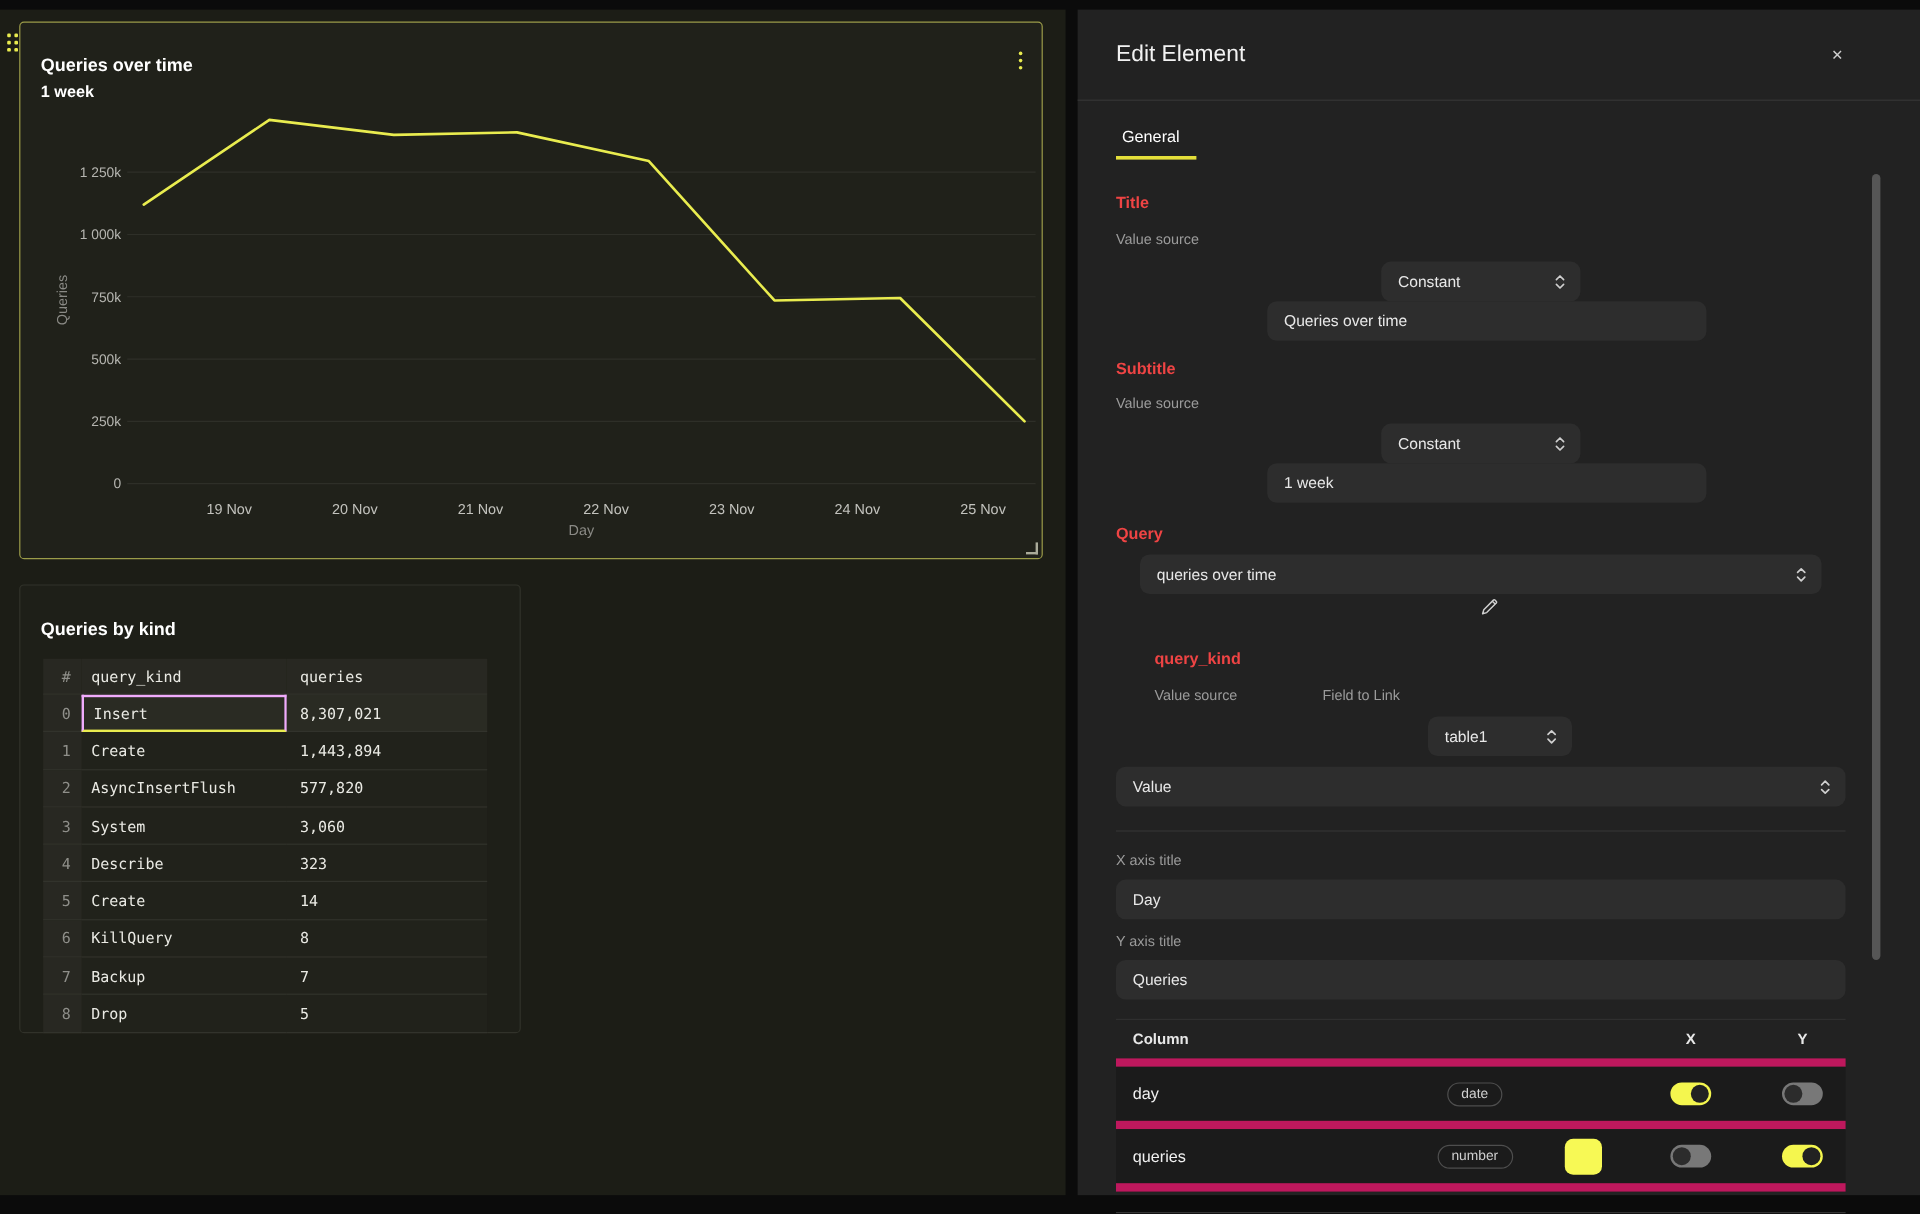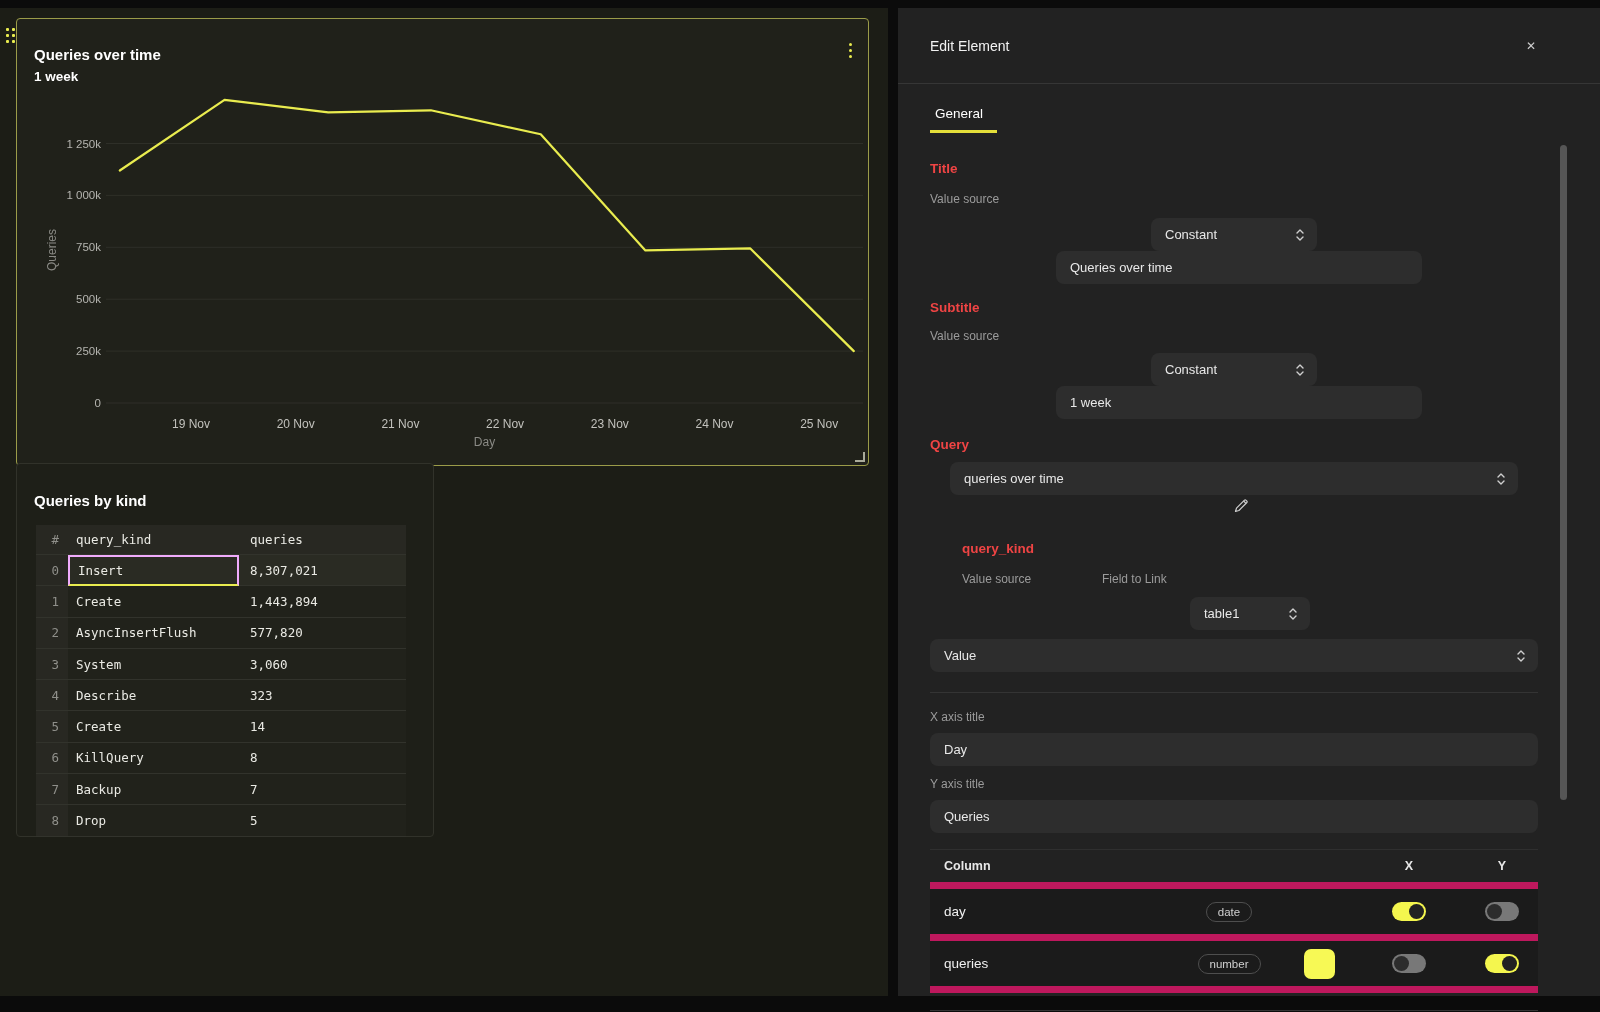--- a/index.html
+++ b/index.html
@@ -18,41 +18,41 @@
   .chart-title { position:absolute; left:17px; top:27px; font-size:15px; font-weight:bold; color:#fff; }
   .chart-subtitle { position:absolute; left:17px; top:50px; font-size:13.5px; font-weight:bold; color:#fff; }
   .kebab { position:absolute; right:13px; top:21px; display:flex; flex-direction:column; gap:3px;
            padding:3px; cursor:pointer; }
   .kebab i { width:3px; height:3px; border-radius:1.5px; background:#e9ec4f; }
   .resize-corner { position:absolute; right:3px; bottom:3px; width:10px; height:10px;
                    border-right:2px solid #aaab9a; border-bottom:2px solid #aaab9a; }
   .chart-svg { position:absolute; left:0; top:0; }
 
   
-  .table-card { position:absolute; left:16px; top:455px; width:418px; height:374px;
+  .table-card { position:absolute; left:16px; top:479px; width:418px; height:374px;
                 background:#1e1f18; border:1px solid #31322a; border-radius:4px; }
   .table-card-title { position:absolute; left:17px; top:28px; font-size:15px; font-weight:bold; color:#fff; }
   .qtable { position:absolute; left:19px; top:61px; width:370px;
             font-family:"DejaVu Sans Mono", monospace; font-size:12.5px; }
   .qrow { display:grid; grid-template-columns:32px 171px 167px; }
   .qrow > div { border-bottom:1px solid #32332c; display:flex; align-items:center; }
   .qhead > div { height:30px; background:#282822; color:#9a9a95; }
   .qrow .c-idx { background:#282822; justify-content:flex-end; padding-right:9px; color:#8f8f8a; }
   .qrow .c-kind { padding-left:8px; color:#eaeae4; }
   .qrow .c-val { padding-left:11px; color:#eaeae4; }
   .qbody > div { height:31.3px; background:#21221b; }
   .qrow.hl .c-kind, .qrow.hl .c-val { background:#2a2b23; }
   .qrow .c-kind.sel { border:2px solid #f0abfc; border-bottom:2px solid #e9ec4f; }
 
   
   .panel { position:absolute; left:898px; top:8px; width:702px; height:988px; background:#222222;
            padding:0 62px 0 32px; color:#e8e8e8; }
   .panel-header { height:76px; display:flex; align-items:center; justify-content:space-between;
                   margin:0 -62px 0 -32px; padding:0 64px 0 32px; border-bottom:1px solid #363636; }
-  .panel-title { font-size:14px; color:#f2f2f2;text-align:center; }
+  .panel-title { font-size:19px; color:#f2f2f2;text-align:center; }
   .close-x { font-size:12px; color:#cfcfcf; cursor:pointer; }
   .tab { display:inline-block; margin-top:22px; padding:0 14px 9px 5px; font-size:13.5px; color:#fff;
          border-bottom:3px solid #e4df3a; cursor:pointer; }
   .lbl-bold { font-size:13.5px; font-weight:bold; color:#ef4444; }
   .lbl-sm { font-size:12px; color:#9b9b9b; }
   .mt28{margin-top:28px;} .mt26{margin-top:26px;} .mt24{margin-top:24px;}
   .mt18{margin-top:18px;} .mt17{margin-top:17px;} .mt16{margin-top:16px;} .mt14{margin-top:14px;}
   .mt12{margin-top:12px;} .mt11{margin-top:11px;} .mt10{margin-top:10px;} .mt9{margin-top:9px;}
 
   .control { background:#2d2d2d; border-radius:8px; height:33px; display:flex; align-items:center;

